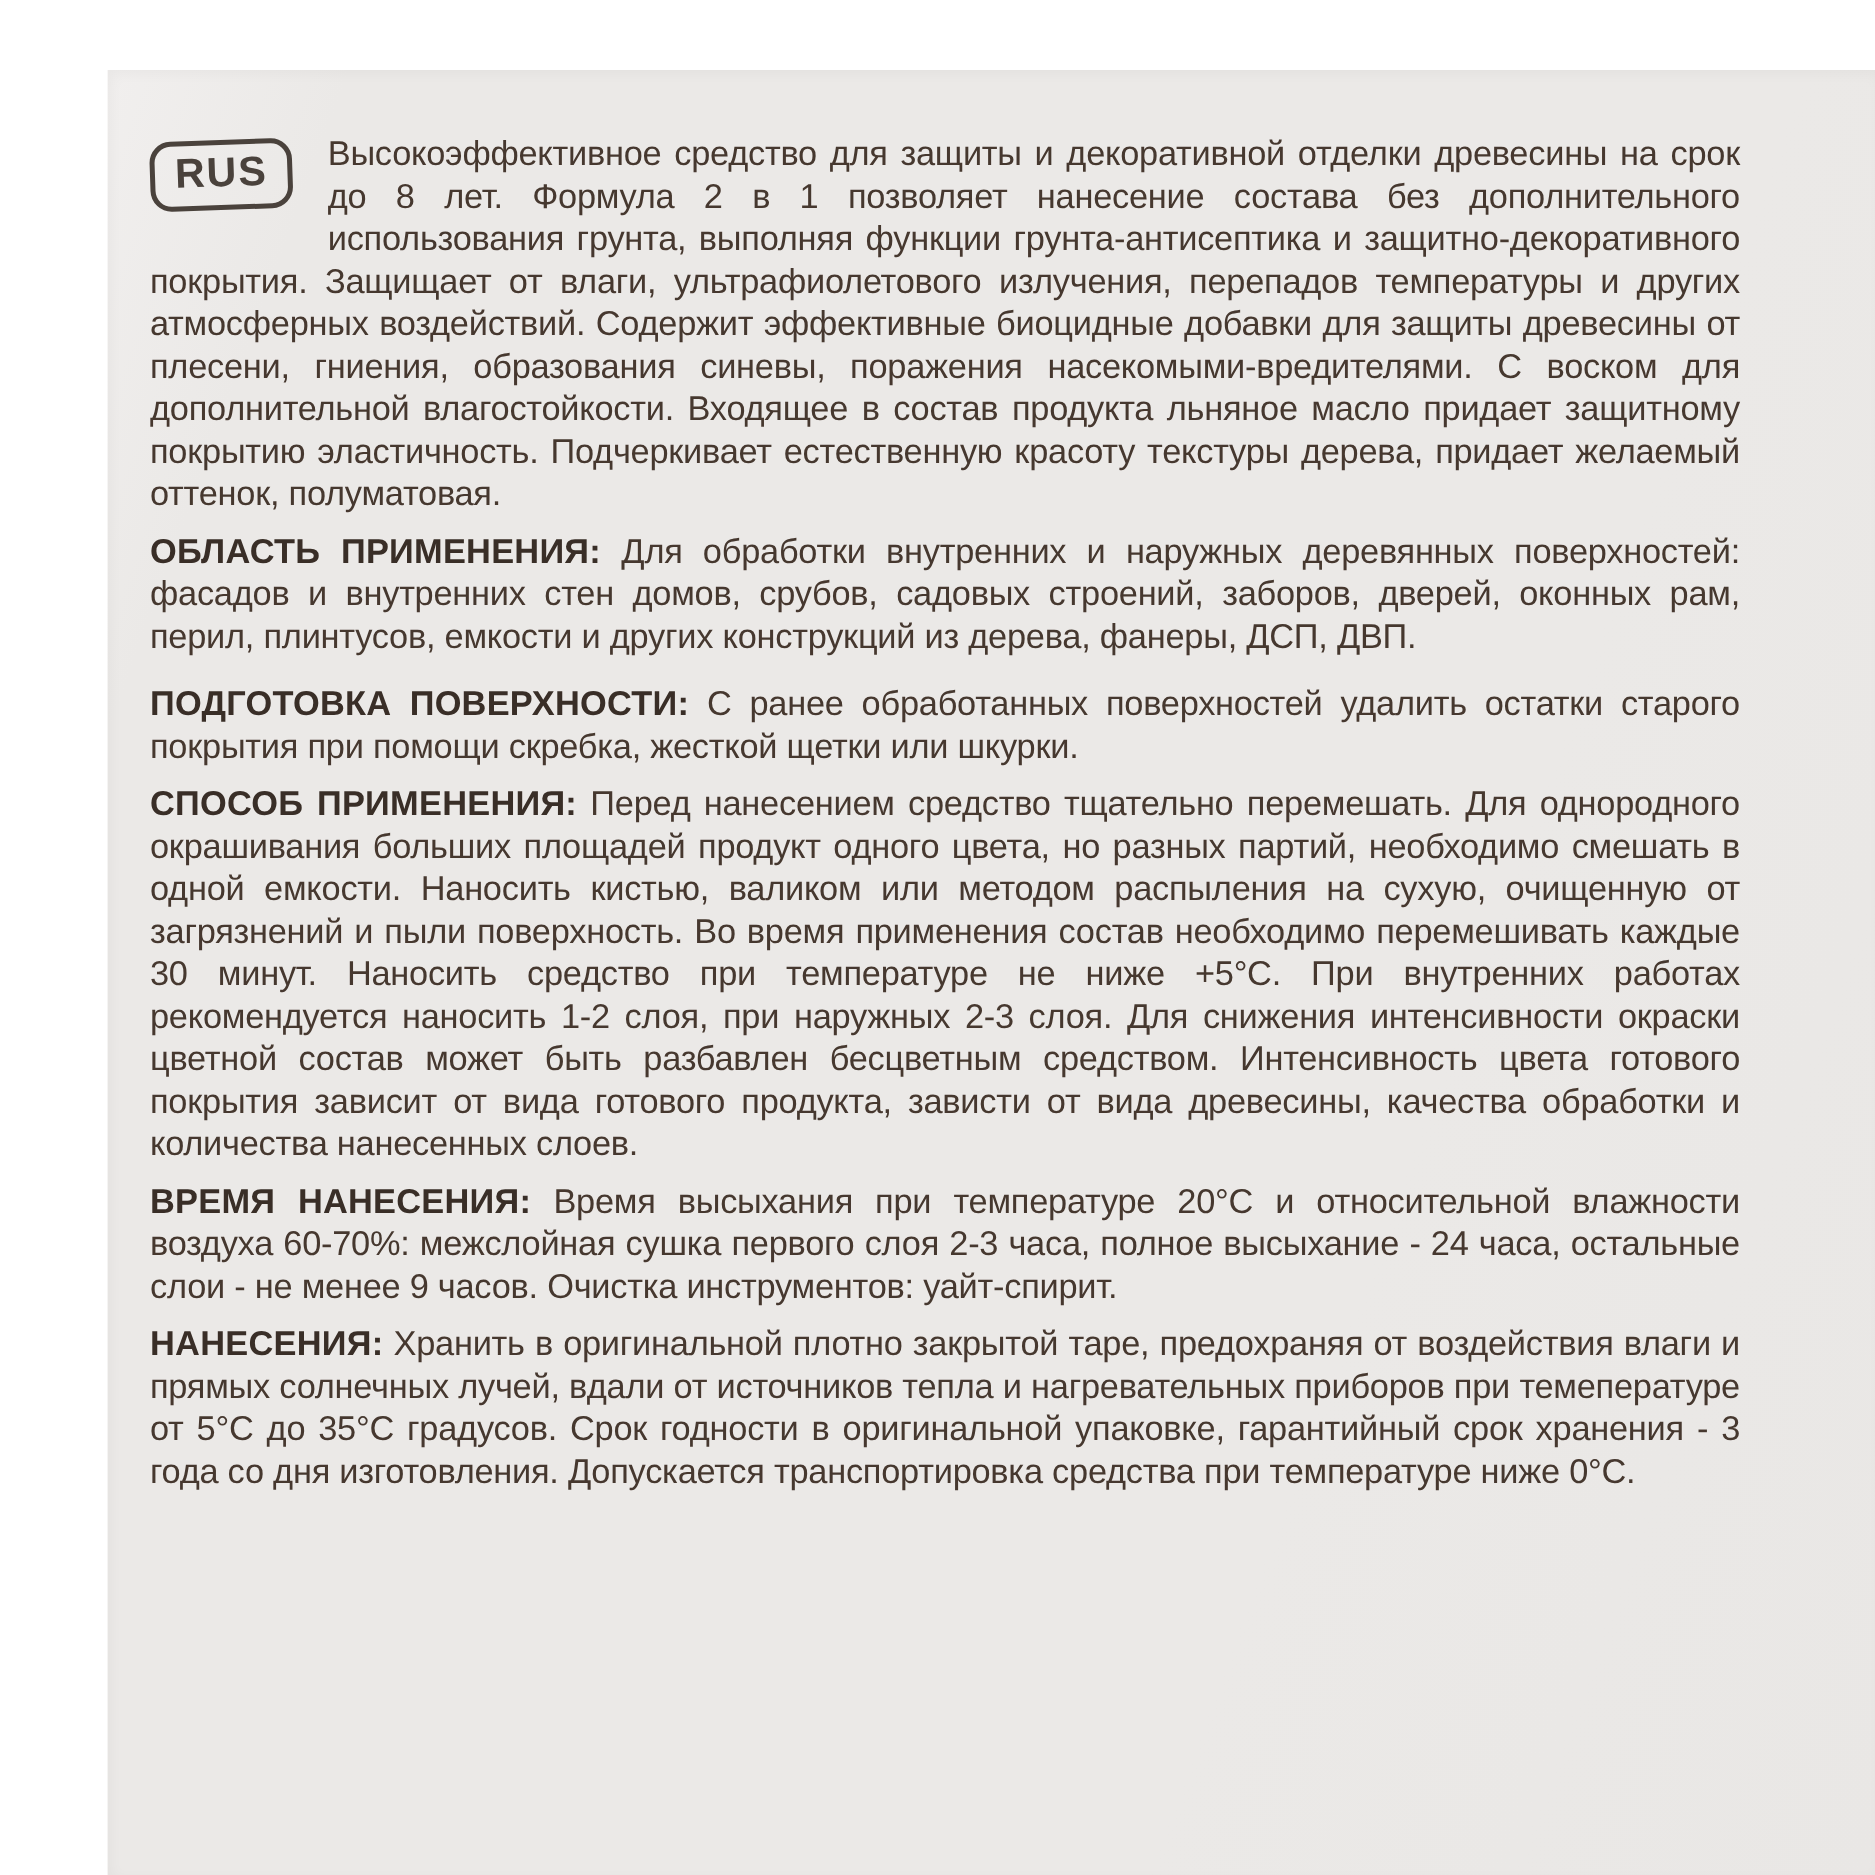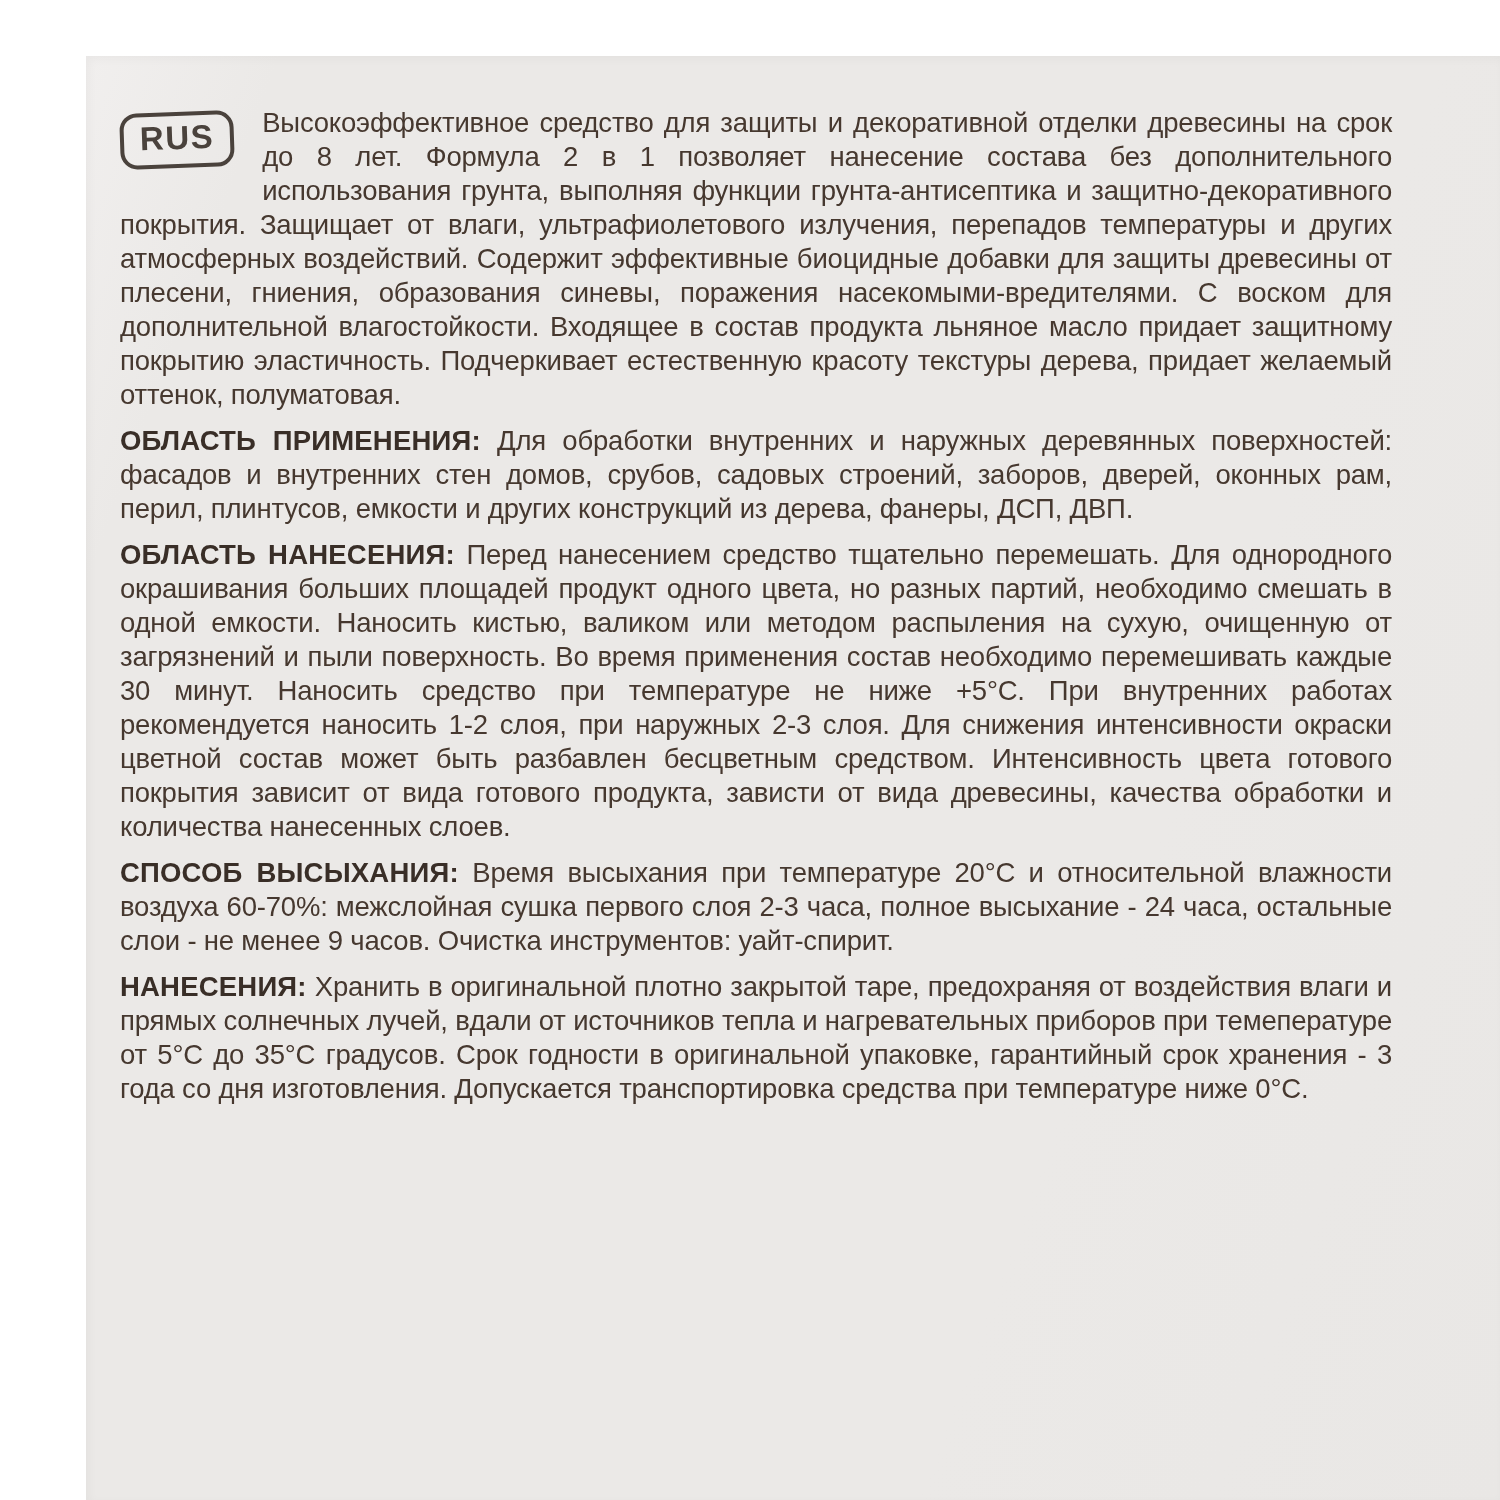--- a/index.html
+++ b/index.html
@@ -74,29 +74,33 @@
 
       <p class="para">
         <span class="rus-badge"><span class="rus-txt">RUS</span></span><span>Высокоэффективное средство для защиты и декоративной отделки древесины на срок до 8 лет.  Формула 2 в 1 позволяет нанесение состава без дополнительного использования грунта, выполняя функции грунта-антисептика и защитно-декоративного покрытия. Защищает от влаги, ультрафиолетового излучения, перепадов температуры и других атмосферных воздействий. Содержит эффективные биоцидные добавки для защиты древесины от плесени, гниения, образования синевы, поражения насекомыми-вредителями. С воском для дополнительной влагостойкости. Входящее в состав продукта льняное масло придает защитному покрытию эластичность. Подчеркивает естественную красоту текстуры дерева, придает желаемый оттенок, полуматовая.</span>
       </p>
 
       <p class="para">
         <b class="hdr">ОБЛАСТЬ ПРИМЕНЕНИЯ:</b>
         <span>Для обработки внутренних и наружных деревянных поверхностей: фасадов и внутренних стен домов, срубов, садовых строений, заборов, дверей, оконных рам, перил, плинтусов, емкости и других конструкций из дерева, фанеры, ДСП, ДВП.</span>
       </p>
 
+      <p class="para gap-lg">
+        <b class="hdr">ПОДГОТОВКА ПОВЕРХНОСТИ:</b>
+        <span>С ранее обработанных поверхностей удалить остатки старого покрытия при помощи скребка, жесткой щетки или шкурки.</span>
+      </p>
 
       <p class="para">
-        <b class="hdr">ОБЛАСТЬ НАНЕСЕНИЯ:</b>
+        <b class="hdr">СПОСОБ ПРИМЕНЕНИЯ:</b>
         <span>Перед нанесением средство тщательно перемешать. Для однородного окрашивания больших площадей продукт одного цвета, но разных партий, необходимо смешать в одной емкости. Наносить кистью, валиком или методом распыления на сухую, очищенную от загрязнений и пыли поверхность. Во время применения состав необходимо перемешивать каждые 30 минут. Наносить средство при температуре не ниже +5°С. При внутренних работах рекомендуется наносить 1-2 слоя, при наружных 2-3 слоя. Для снижения интенсивности окраски цветной состав может быть разбавлен бесцветным средством. Интенсивность цвета готового покрытия зависит от вида готового продукта, зависти от вида древесины, качества обработки и количества нанесенных слоев.</span>
       </p>
 
 
       <p class="para">
-        <b class="hdr">СПОСОБ ВЫСЫХАНИЯ:</b>
+        <b class="hdr">ВРЕМЯ НАНЕСЕНИЯ:</b>
         <span>Время высыхания при температуре 20°С и относительной влажности воздуха 60-70%: межслойная сушка первого слоя 2-3 часа, полное высыхание - 24 часа, остальные слои - не менее 9 часов. Очистка инструментов: уайт-спирит.</span>
       </p>
 
       <p class="para">
         <b class="hdr">НАНЕСЕНИЯ:</b>
         <span>Хранить в оригинальной плотно закрытой таре, предохраняя от воздействия влаги и прямых солнечных лучей, вдали от источников тепла и нагревательных приборов при темепературе от 5°С до 35°С градусов. Срок годности в оригинальной упаковке, гарантийный срок хранения - 3 года со дня изготовления. Допускается транспортировка средства при температуре ниже 0°С.</span>
       </p>
 
     </div>
   </div>

